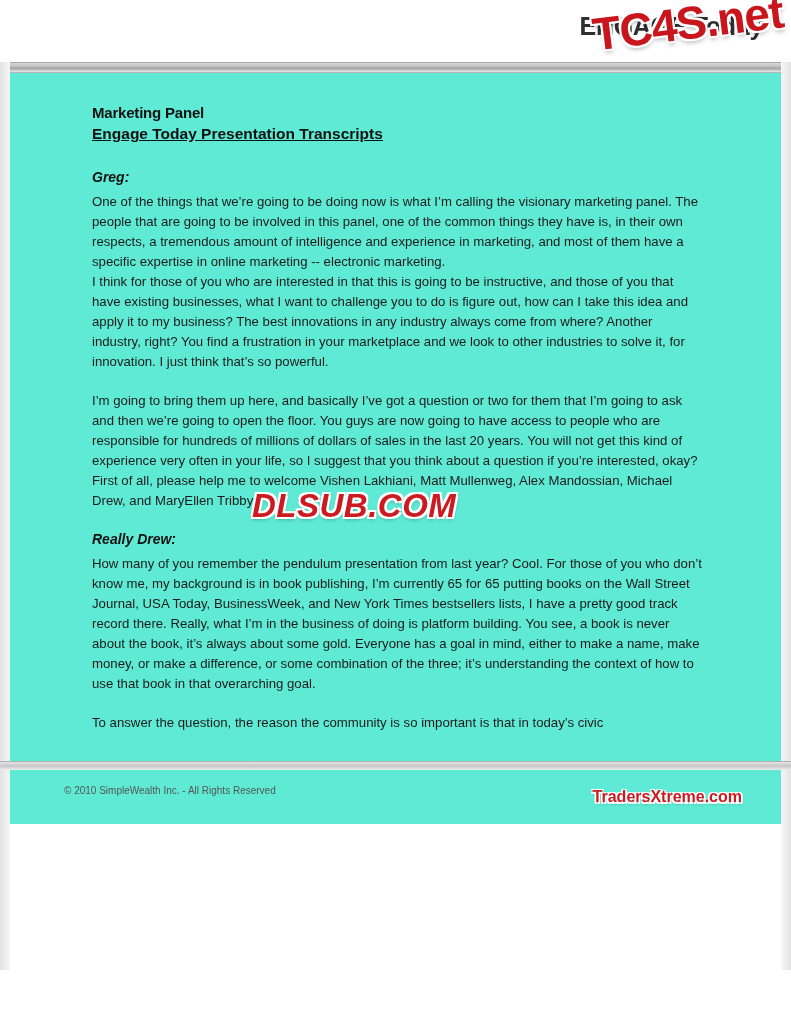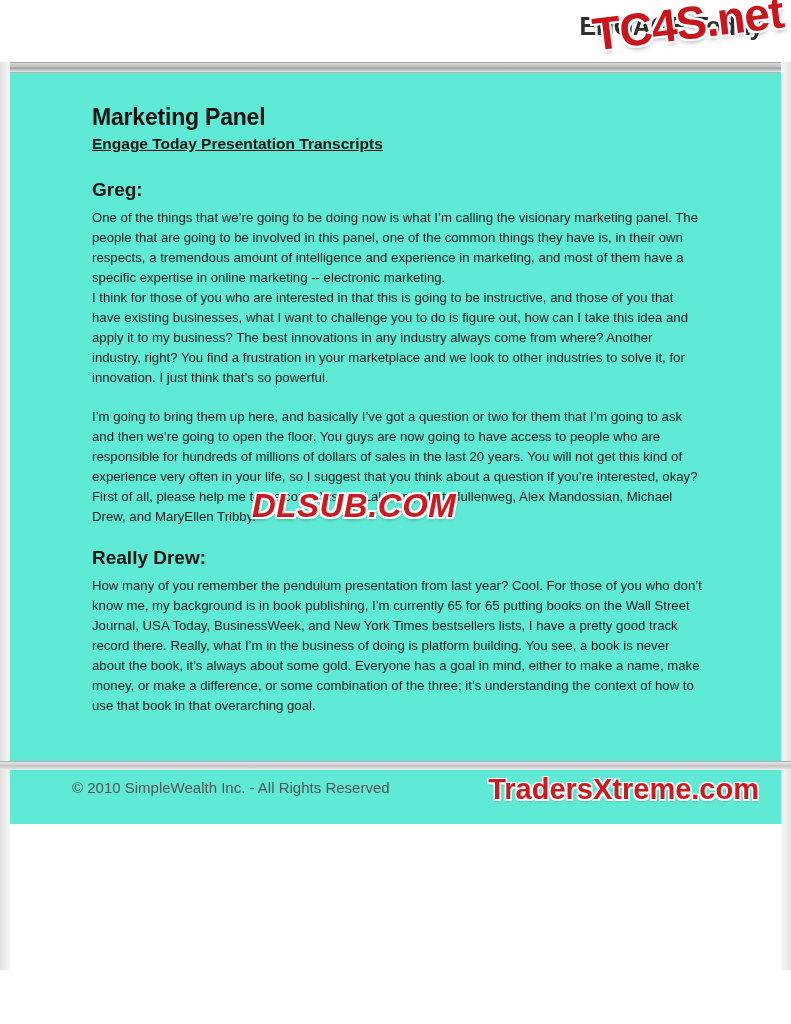--- a/index.html
+++ b/index.html
@@ -68,53 +68,54 @@
     position: absolute;
     left: 0;
     bottom: 54px;
     width: 791px;
     height: 8px;
     background: linear-gradient(to bottom, #e6e6e6 0%, #c6c6c6 50%, #ededed 100%);
     border-top: 1px solid #b0b0b0;
   }
   .footer-copy {
     position: absolute;
-    left: 72px;
+    left: 64px;
     bottom: 28px;
-    font-size: 15px;
+    font-size: 10px;
     color: #555555;
     white-space: nowrap;
   }
 
   
   .doc {
     position: absolute;
     left: 92px;
     top: 104px;
     width: 610px;
   }
   .doc-title {
-    font-size: 23px;
+    font-size: 15px;
     font-weight: bold;
     color: #111111;
     margin: 0 0 4px 0;
     letter-spacing: -0.2px;
   }
   .doc-subtitle {
     font-size: 15.5px;
     font-weight: bold;
     color: #111111;
     margin: 0 0 26px 0;
     text-decoration: underline;
   }
   .speaker {
-    font-size: 19px;
+    font-size: 14px;
     font-weight: bold;
     color: #111111;
     margin: 0 0 7px 0;
+    font-style: italic;
   }
   .para {
     font-size: 13.2px;
     line-height: 20px;
     color: #1b1b1b;
     margin: 0 0 19px 0;
     text-align: left;
   }
   .para.tight { margin-bottom: 0; }
   .speaker-block { margin-top: 20px; }
@@ -149,22 +150,22 @@
     text-shadow:
       -2px -2px 0 #ffffff,
       2px -2px 0 #ffffff,
       -2px 2px 0 #ffffff,
       2px 2px 0 #ffffff,
       0 2px 4px rgba(0,0,0,0.4);
     font-style: italic;
   }
   .wm-bottom {
     bottom: 18px;
-    right: 32px;
-    font-size: 29px;
+    right: 49px;
+    font-size: 16px;
     color: #cc1a20;
     text-shadow:
       -1.5px -1.5px 0 #ffffff,
       1.5px -1.5px 0 #ffffff,
       -1.5px 1.5px 0 #ffffff,
       1.5px 1.5px 0 #ffffff,
       0 2px 3px rgba(0,0,0,0.35);
   }
 </style>
 </head>
@@ -187,20 +188,21 @@
     <div>
       <div class="speaker">Greg:</div>
       <p class="para tight">One of the things that we’re going to be doing now is what I’m calling the visionary marketing panel. The people that are going to be involved in this panel, one of the common things they have is, in their own respects, a tremendous amount of intelligence and experience in marketing, and most of them have a specific expertise in online marketing -- electronic marketing.</p>
       <p class="para">I think for those of you who are interested in that this is going to be instructive, and those of you that have existing businesses, what I want to challenge you to do is figure out, how can I take this idea and apply it to my business? The best innovations in any industry always come from where? Another industry, right? You find a frustration in your marketplace and we look to other industries to solve it, for innovation. I just think that’s so powerful.</p>
       <p class="para tight">I’m going to bring them up here, and basically I’ve got a question or two for them that I’m going to ask and then we’re going to open the floor. You guys are now going to have access to people who are responsible for hundreds of millions of dollars of sales in the last 20 years. You will not get this kind of experience very often in your life, so I suggest that you think about a question if you’re interested, okay? First of all, please help me to welcome Vishen Lakhiani, Matt Mullenweg, Alex Mandossian, Michael Drew, and MaryEllen Tribby.</p>
     </div>
 
     <div class="speaker-block">
       <div class="speaker">Really Drew:</div>
       <p class="para">How many of you remember the pendulum presentation from last year? Cool. For those of you who don’t know me, my background is in book publishing, I’m currently 65 for 65 putting books on the Wall Street Journal, USA Today, BusinessWeek, and New York Times bestsellers lists, I have a pretty good track record there. Really, what I’m in the business of doing is platform building. You see, a book is never about the book, it’s always about some gold. Everyone has a goal in mind, either to make a name, make money, or make a difference, or some combination of the three; it’s understanding the context of how to use that book in that overarching goal.</p>
+      <p class="para">To answer the question, the reason the community is so important is that in today’s civic</p>
     </div>
   </div>
 
   <div class="footer-rule"></div>
   <div class="footer-copy">© 2010 SimpleWealth Inc. - All Rights Reserved</div>
 
   <div class="wm wm-top">TC4S.net</div>
   <div class="wm wm-mid">DLSUB.COM</div>
   <div class="wm wm-bottom">TradersXtreme.com</div>
 

